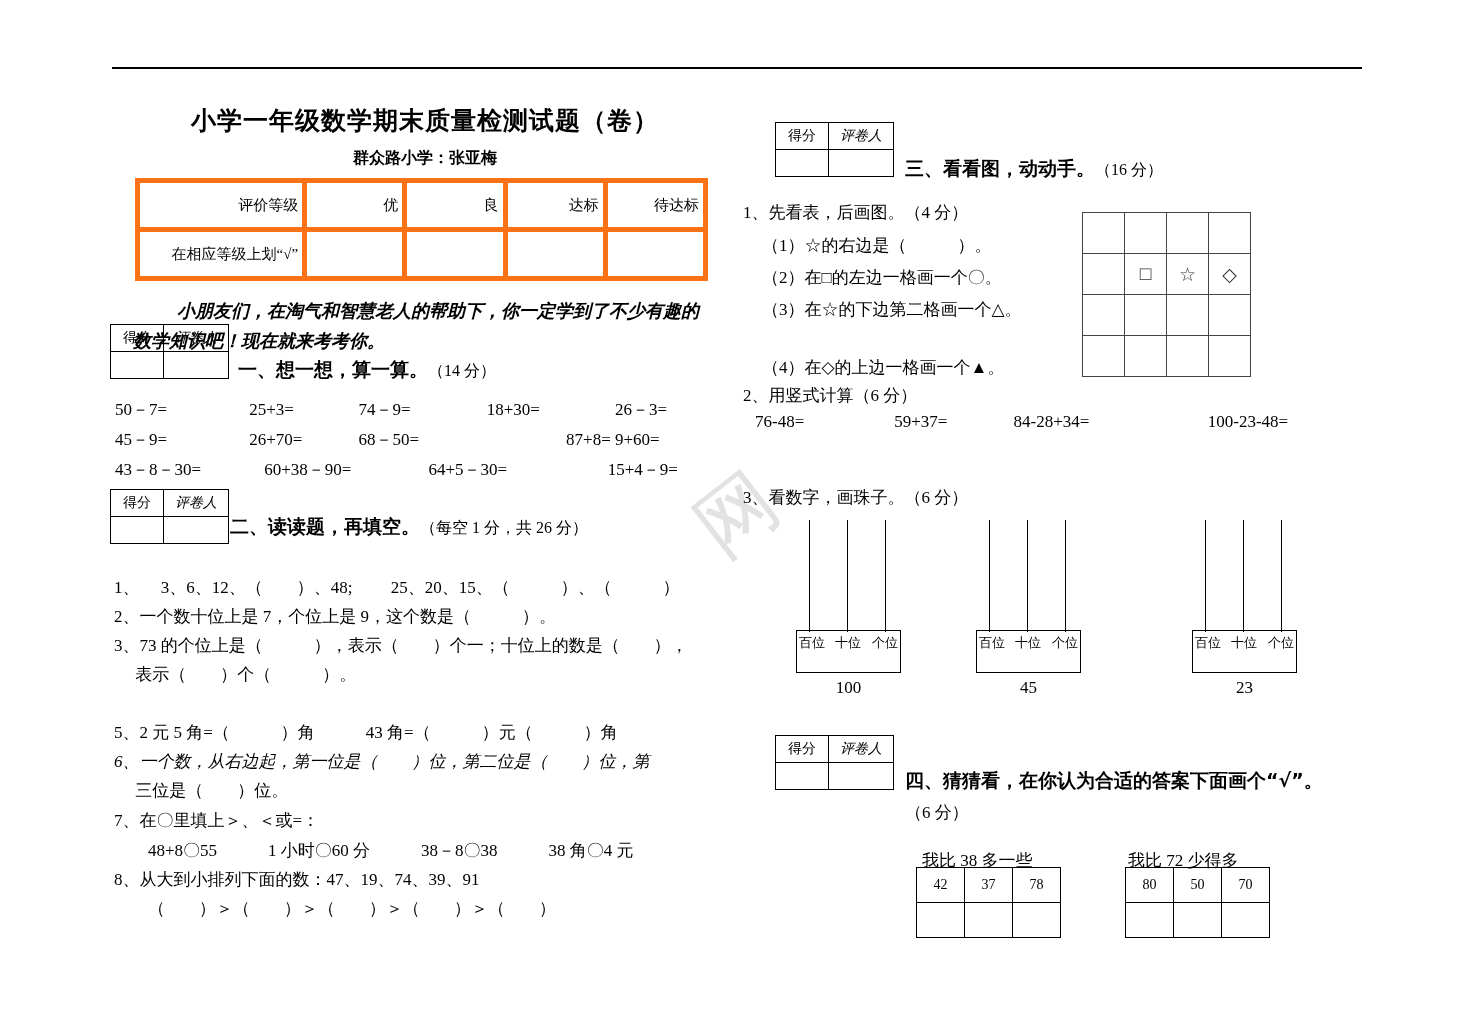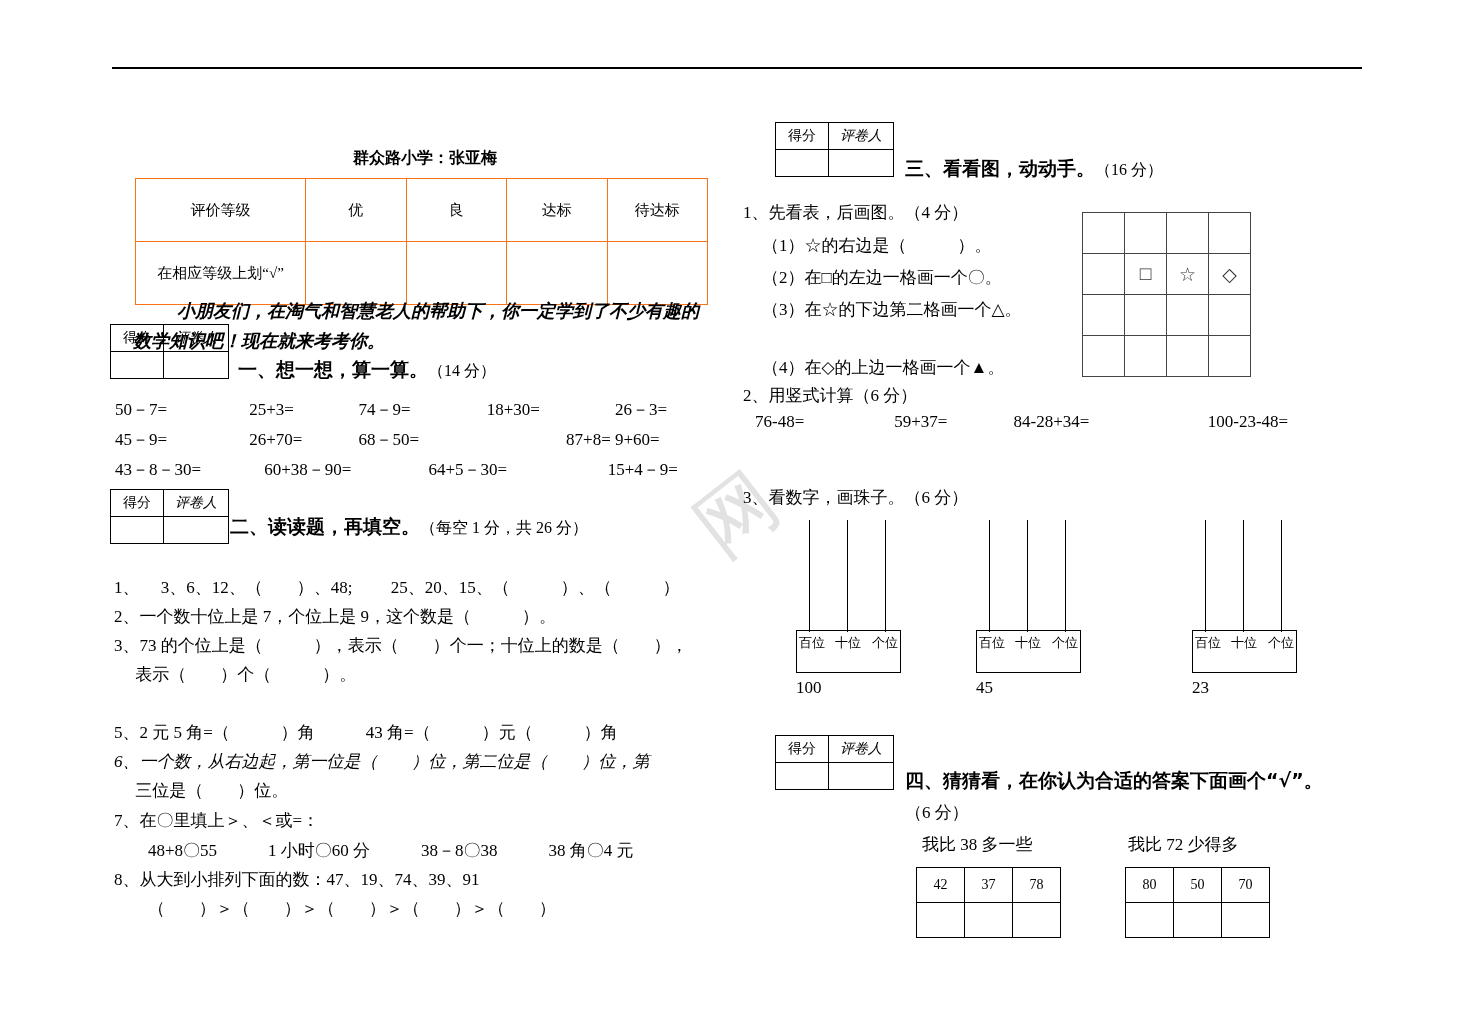--- a/index.html
+++ b/index.html
@@ -66,24 +66,24 @@
   }
 
   table.eval {
     position: absolute;
     left: 135px; top: 178px;
     width: 573px;
     border-collapse: collapse;
     font-size: 15px;
   }
   table.eval td {
-    border: 1px solid #f97316;
+    border: 5px solid #f97316;
     height: 28px;
-    text-align: center;
-    padding: 17px 4px;
+    text-align: right;
+    padding: 8px 4px;
   }
   .eval .c1 { width: 175px; }
   .eval .c2 { width: 100px; }
 
   .intro {
     position: absolute;
     left: 133px; top: 260px; width: 580px;
     font-size: 18px;
     font-weight: bold;
     line-height: 30px;
@@ -168,50 +168,52 @@
     position: absolute;
     width: 26px;
     text-align: center;
     font-size: 13px;
     line-height: 17px;
     top: 3px;
   }
   .abacus .num {
     position: absolute;
     width: 100%;
-    text-align: left;
+    text-align: center;
     font-size: 17px;
   }
 
   table.ansgrid {
     position: absolute;
     border-collapse: collapse;
   }
   table.ansgrid td {
     border: 1px solid #000;
     width: 45px; height: 32px;
     text-align: center;
     font-size: 14px;
   }
   .guesslabel {
     position: absolute;
     font-size: 17px;
     white-space: nowrap;
+    margin-top: 16px;
   }
 </style>
 </head>
 <body>
 
 <div class="page">
 
   <div class="top-rule"></div>
   <div class="watermark">网</div>
 
   <div class="col-left">
 
+    <div class="title">小学一年级数学期末质量检测试题（卷）</div>
     <div class="author">群众路小学：张亚梅</div>
 
     <table class="eval">
       <tbody>
           <tr>
         <td class="c1">评价等级</td>
         <td class="c2">优</td>
         <td class="c2">良</td>
         <td class="c2">达标</td>
         <td class="c2">待达标</td>

